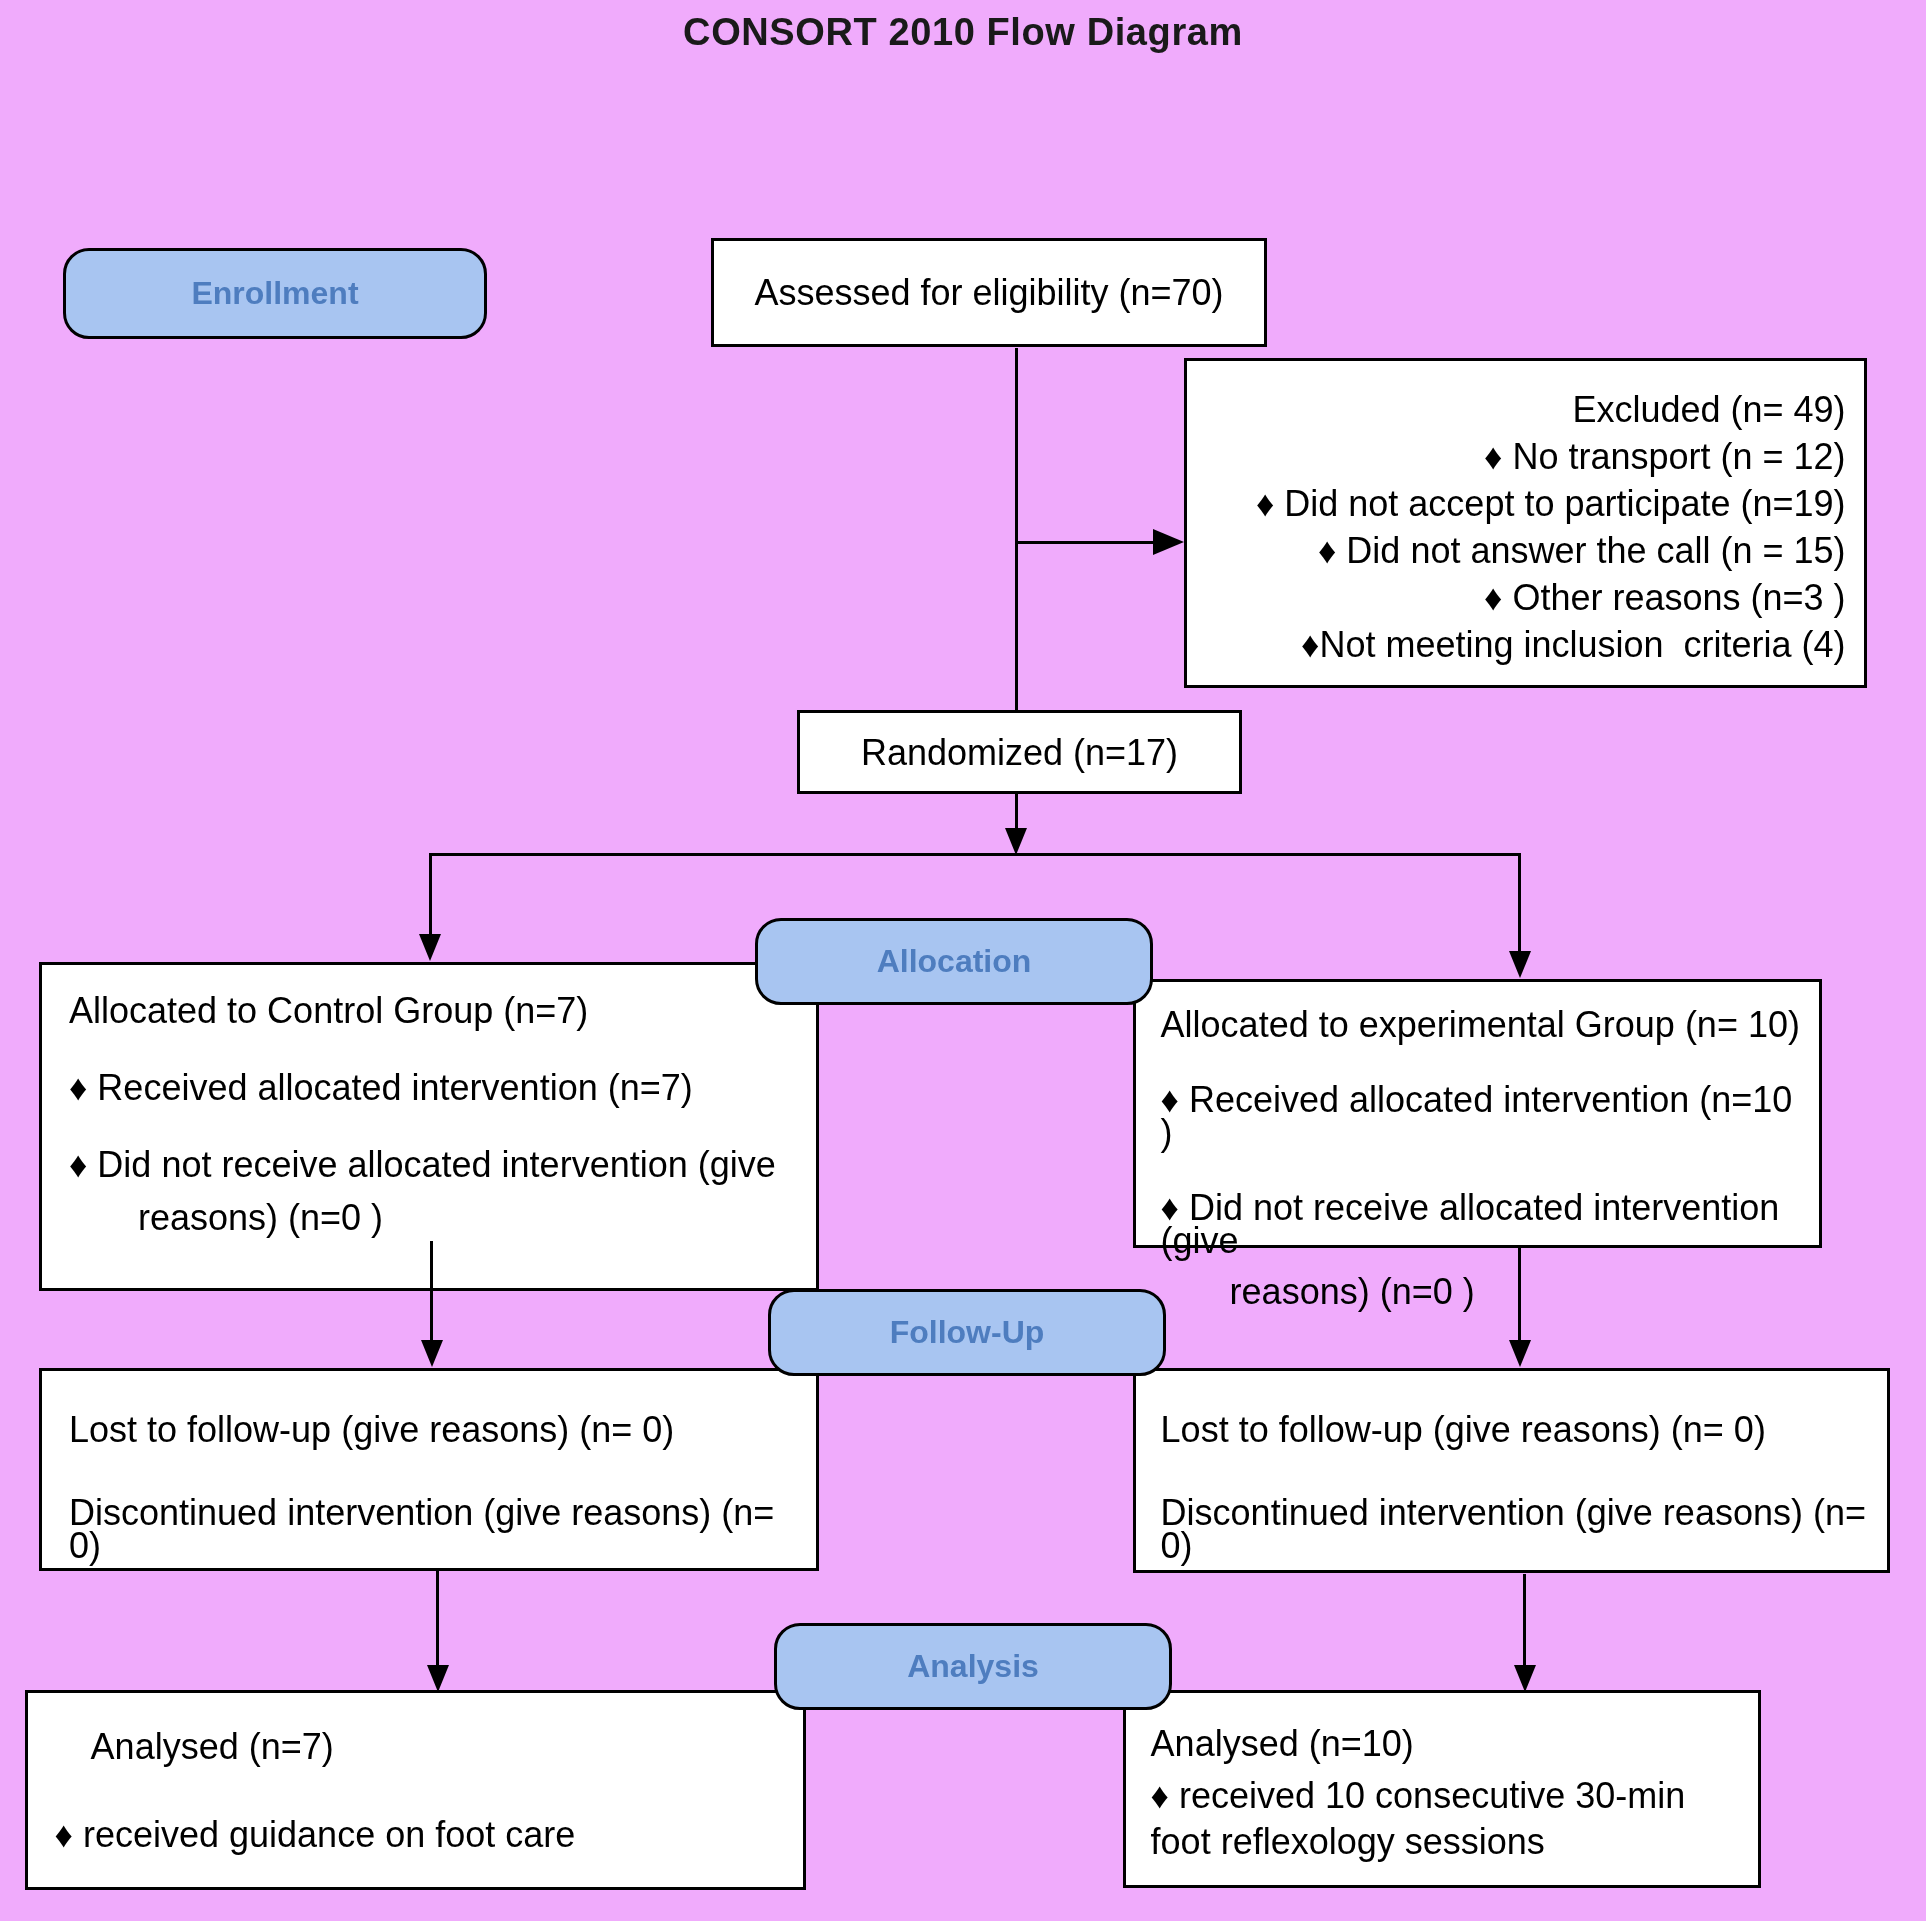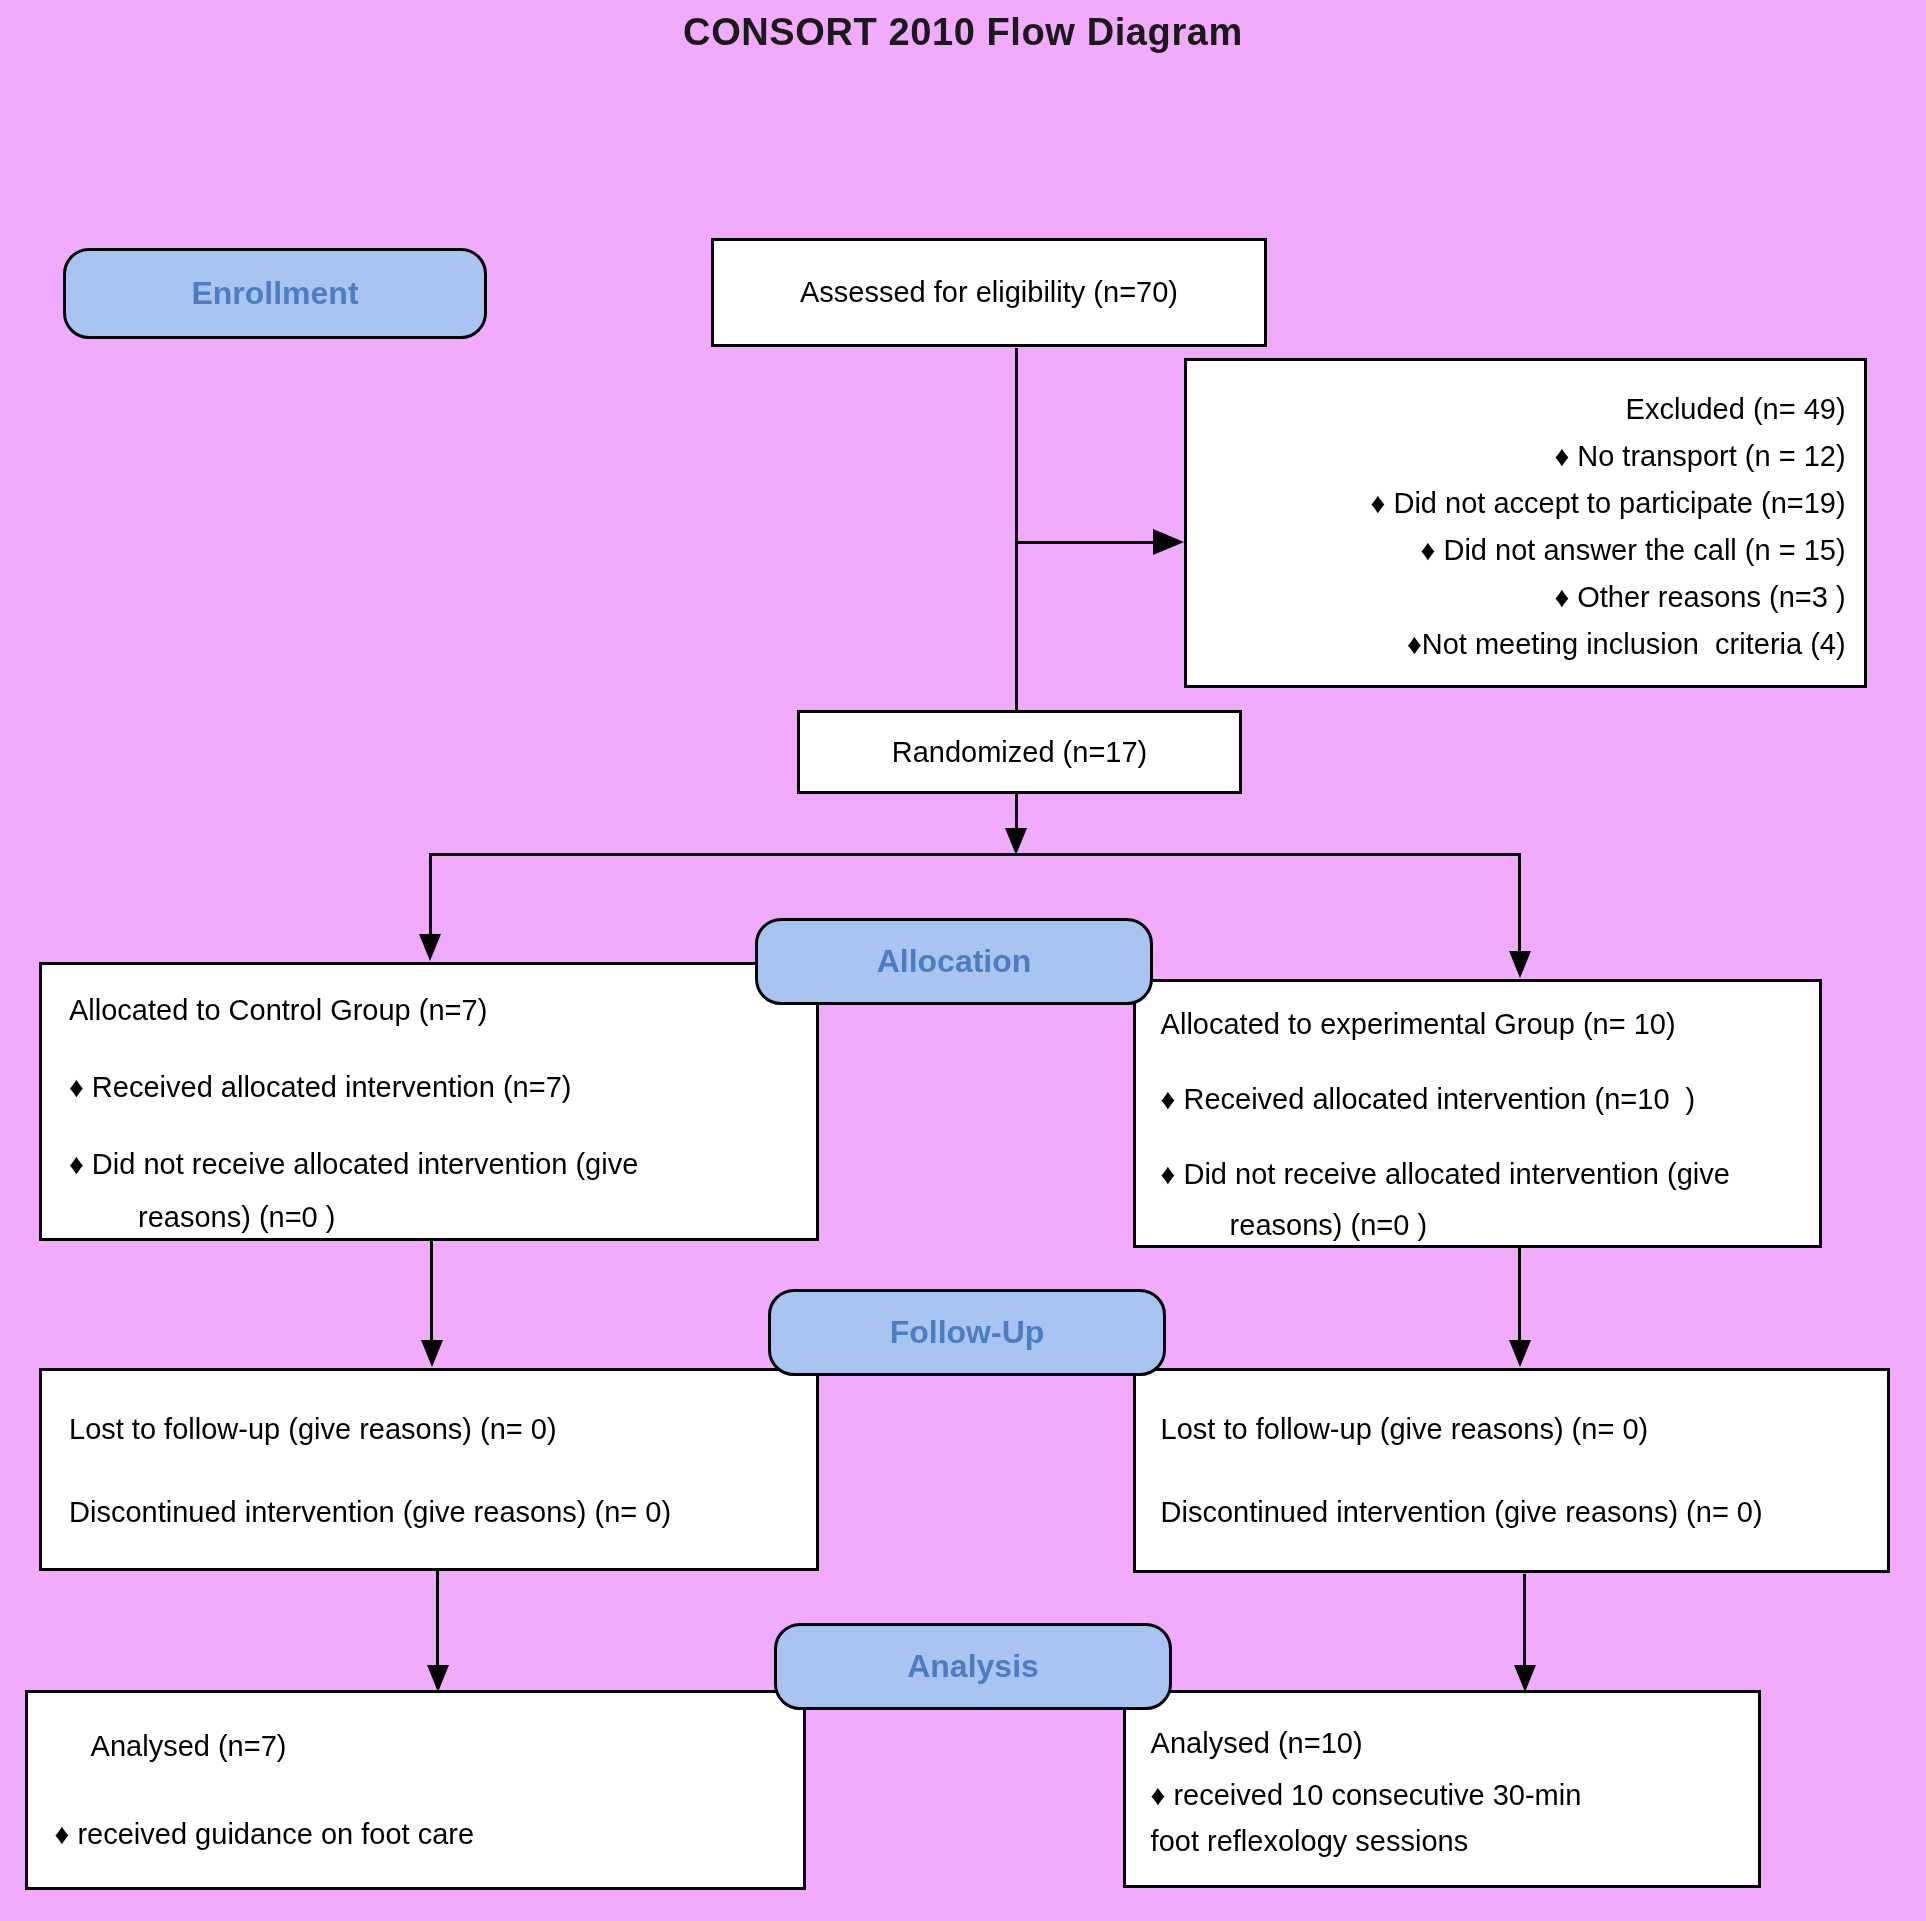--- a/index.html
+++ b/index.html
@@ -22,21 +22,21 @@
     border-radius:26px;
     display:flex; align-items:center; justify-content:center;
     font-size:32px; font-weight:bold; color:#4e7dbf;
     box-sizing:border-box;
   }
   .box {
     position:absolute; z-index:1;
     background:#ffffff;
     border:3.7px solid #000000;
     box-sizing:border-box;
-    font-size:29px; line-height:33px;
+    font-size:36px; line-height:33px;
   }
   .box.center { display:flex; align-items:center; justify-content:center; text-align:center; }
   .vline { position:absolute; background:#000000; z-index:2; }
   .hline { position:absolute; background:#000000; z-index:2; }
   .arrowhead-down {
     position:absolute; z-index:3; width:0; height:0;
     border-left:11px solid transparent;
     border-right:11px solid transparent;
     border-top:27px solid #000000;
   }
@@ -91,21 +91,21 @@
   <div class="vline" style="left:429px; top:853px; width:2.5px; height:81px;"></div>
   <div class="arrowhead-down" style="left:419px; top:934px;"></div>
 
   <div class="vline" style="left:1518px; top:853px; width:2.5px; height:98px;"></div>
   <div class="arrowhead-down" style="left:1509px; top:951px;"></div>
 
   <div class="pill" style="left:755px; top:918px; width:398px; height:87px;">
     <span>Allocation</span>
   </div>
 
-  <div class="box" style="left:39px; top:962px; width:780px; height:279px; padding:18.4px 18.4px 0 27px;">
+  <div class="box" style="left:39px; top:962px; width:780px; height:329px; padding:18.4px 18.4px 0 27px;">
     <div class="line" style="margin-top:11px;">Allocated to Control Group (n=7)</div>
     <div class="line" style="margin-top:44px;">♦ Received allocated intervention (n=7)</div>
     <div class="line" style="margin-top:44px;">♦ Did not receive allocated intervention (give</div>
     <div class="line indent" style="margin-top:19.7px;">reasons) (n=0 )</div>
   </div>
 
   <div class="box" style="left:1133px; top:979px; width:689px; height:269px; padding:16px 16px 0 24.6px;">
     <div class="line" style="margin-top:9.8px;">Allocated to experimental Group (n= 10)</div>
     <div class="line" style="margin-top:42px;">♦ Received allocated intervention (n=10  )</div>
     <div class="line" style="margin-top:42px;">♦ Did not receive allocated intervention (give</div>

